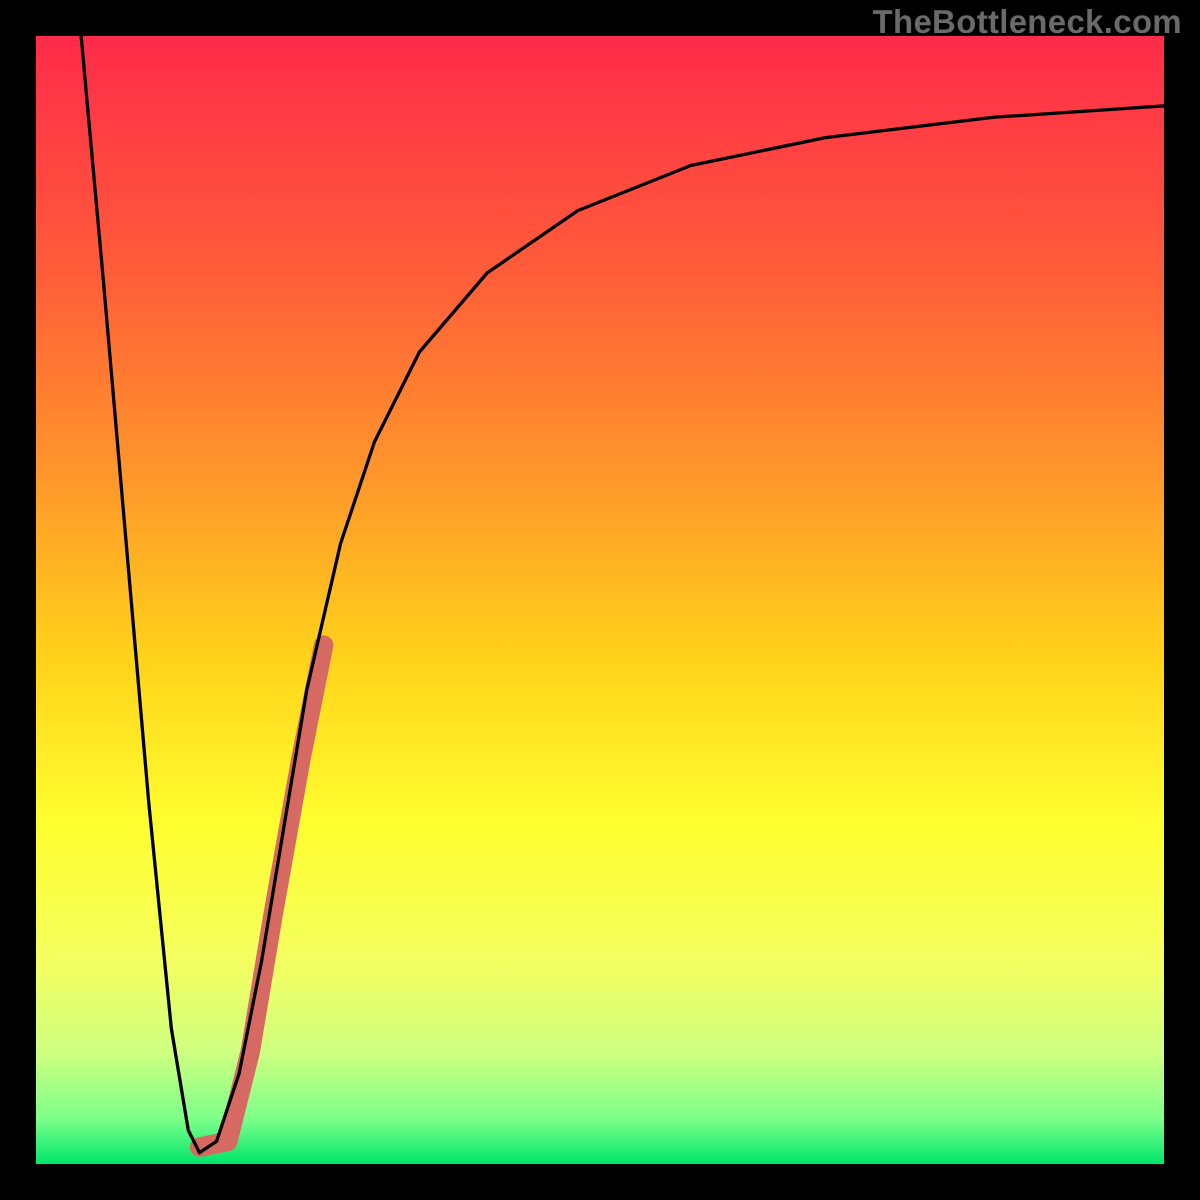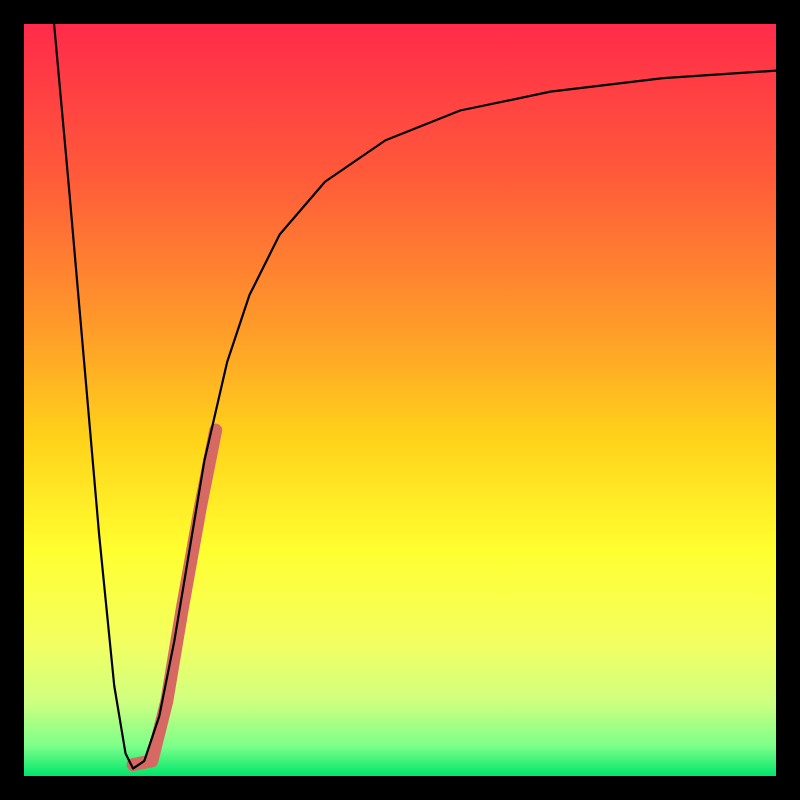--- a/index.html
+++ b/index.html
@@ -50,13 +50,14 @@
           <stop offset="82%" stop-color="#f4ff60"></stop>
           <stop offset="90%" stop-color="#d0ff80"></stop>
           <stop offset="96%" stop-color="#7dff8a"></stop>
           <stop offset="100%" stop-color="#00e56a"></stop>
         </linearGradient>
     </defs>
     <rect x="0" y="0" width="752" height="752" fill="url(#bg-grad)"></rect>
     <path id="series-highlight" fill="none" d="M109.04 740.72 L127.84 736.96 L142.88 676.80 L157.92 586.56 L176.72 481.28 L191.76 406.08" stroke="#d66a63" stroke-width="13" stroke-linecap="round" stroke-linejoin="round"></path>
     <path id="series-curve" fill="none" d="M30.08 0.00 L45.12 165.44 L60.16 338.40 L75.20 511.36 L90.24 661.76 L101.52 729.44 L109.04 744.48 L120.32 736.96 L135.36 691.84 L150.40 616.64 L165.44 526.40 L180.48 436.16 L203.04 338.40 L225.60 270.72 L255.68 210.56 L300.80 157.92 L360.96 116.56 L436.16 86.48 L526.40 67.68 L639.20 54.14 L752.00 46.62" stroke="#000000" stroke-width="2.2" stroke-linejoin="round" stroke-linecap="round"></path>
   </svg>
+  <div class="watermark">TheBottleneck.com</div>
 </div>
 
 </body></html>

